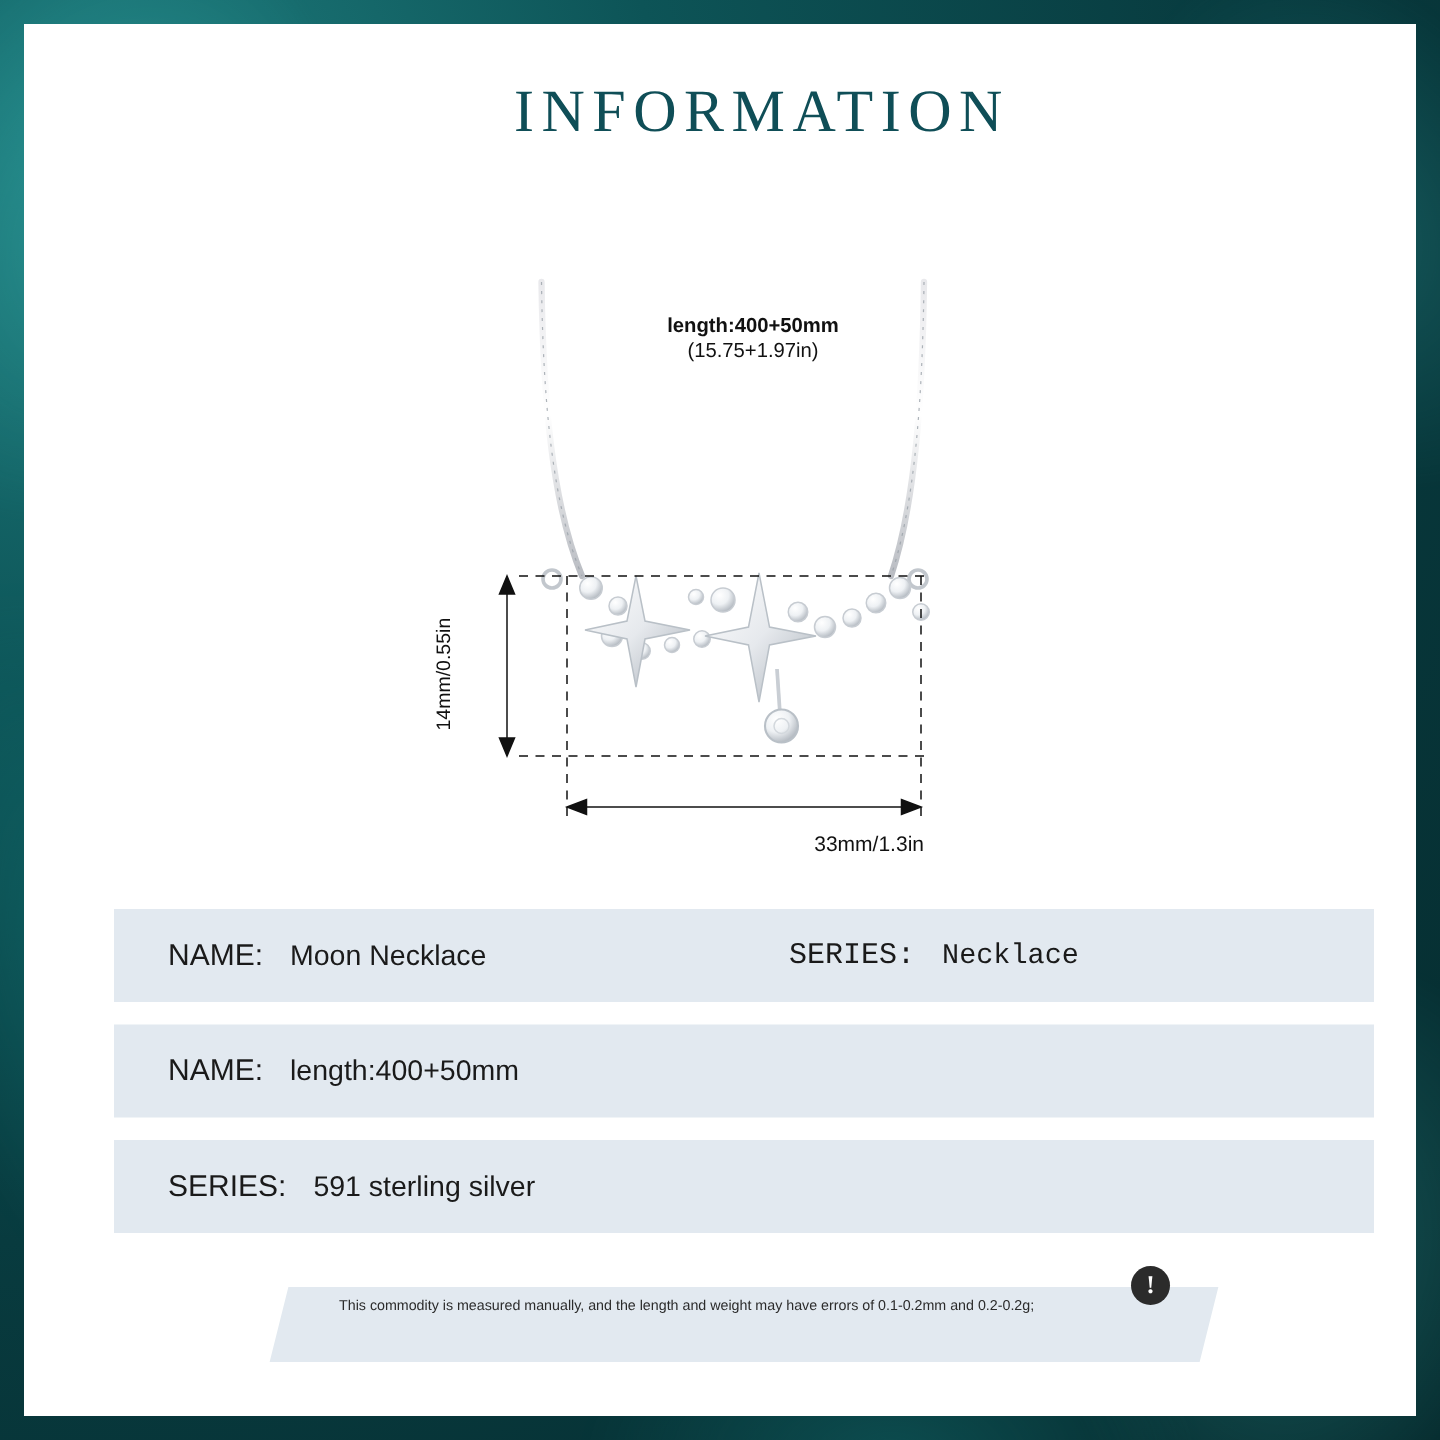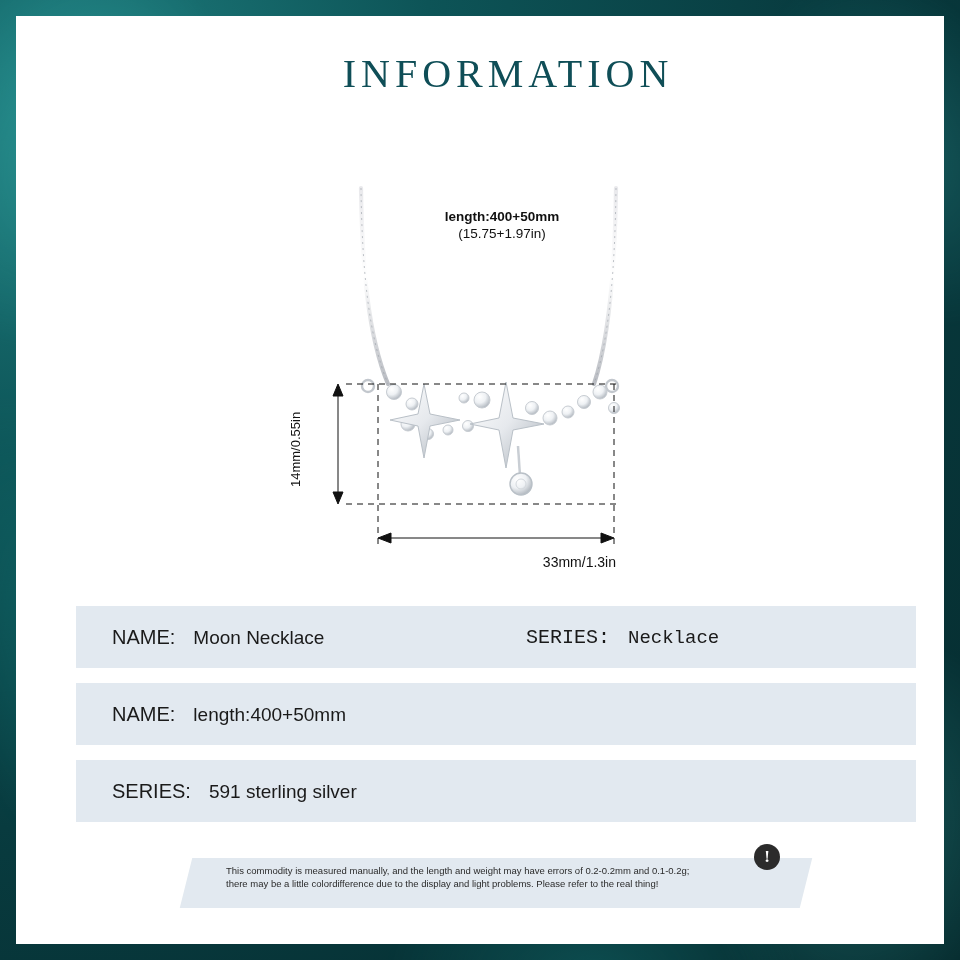--- a/index.html
+++ b/index.html
@@ -308,20 +308,19 @@
           <span class="k">SERIES:</span>
           <span class="v">591 sterling silver</span>
         </div>
       </div>
 
     </div>
 
     <div class="note-wrap">
       <div class="note-bg"></div>
       <div class="note-text">
-        <div>This commodity is measured manually, and the length and weight may have errors of 0.2-0.2mm and 0.1-0.2g;</div>
-        <div>there may be a little colordifference due to the display and light problems. Please refer to the real thing!</div>
+        <div>This commodity is measured manually, and the length and weight may have errors of 0.1-0.2mm and 0.2-0.2g;</div>
       </div>
       <div class="excl">!</div>
     </div>
 
   </div>
 </div>
 
 </body></html>

